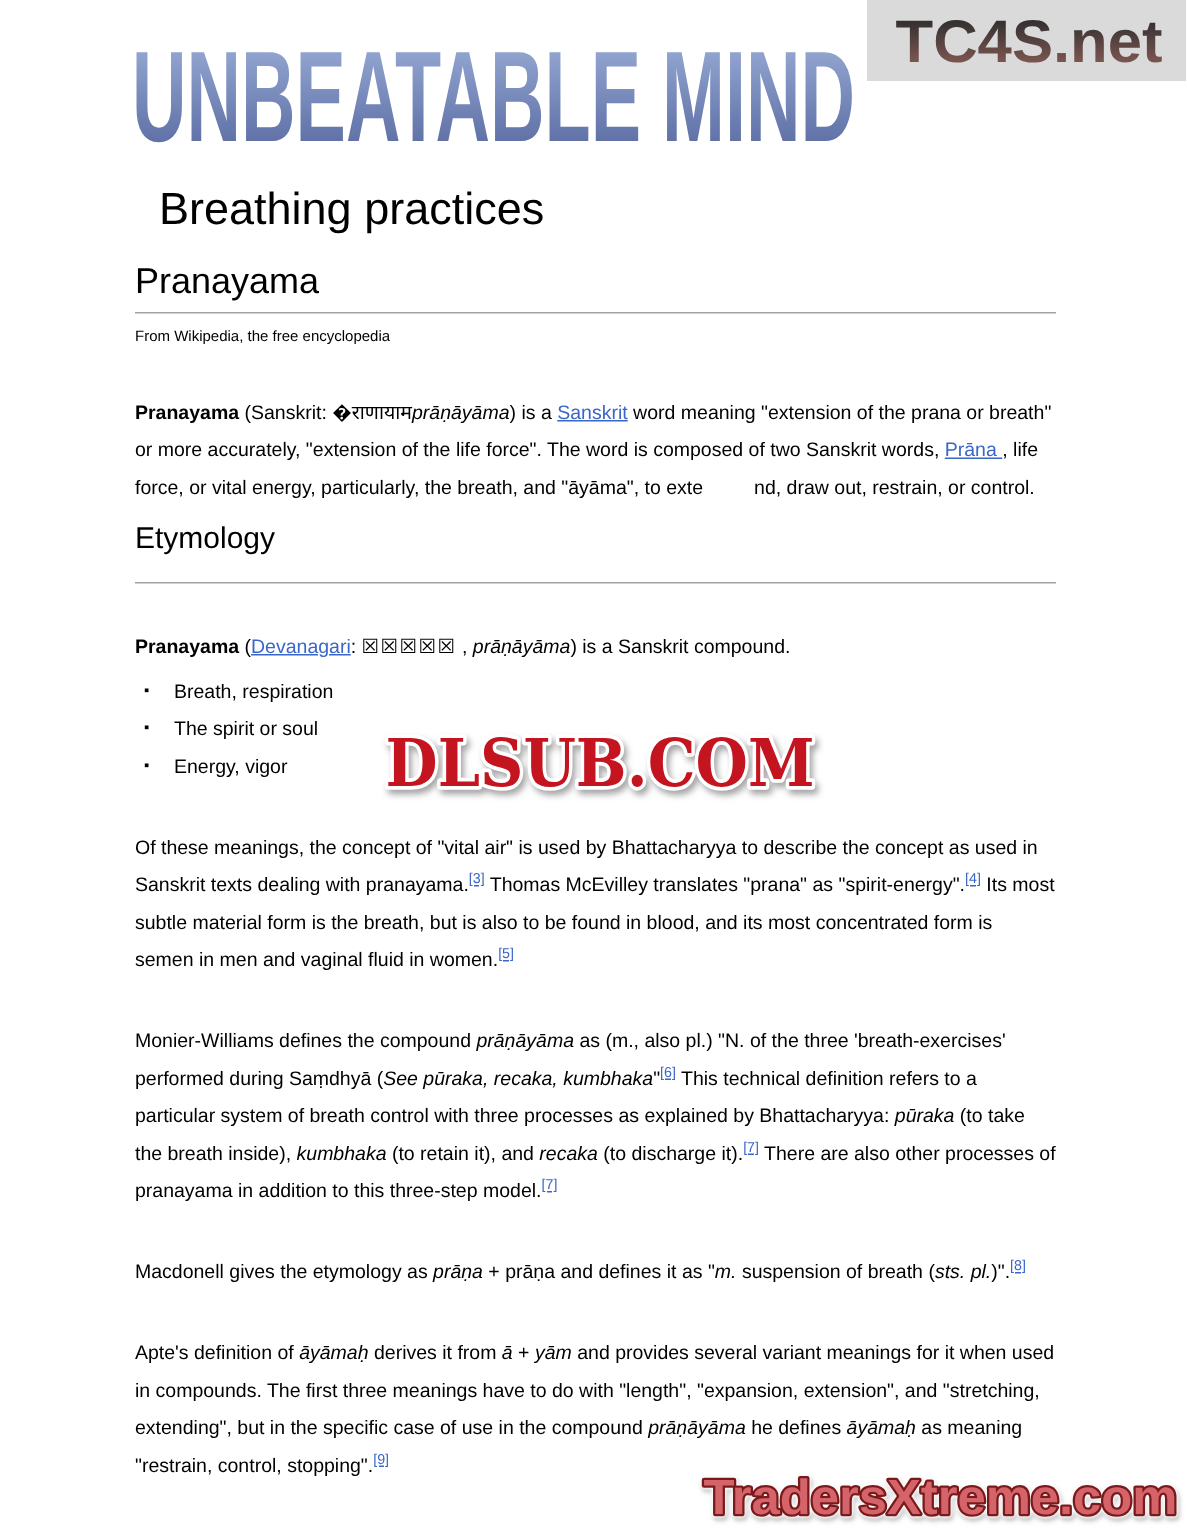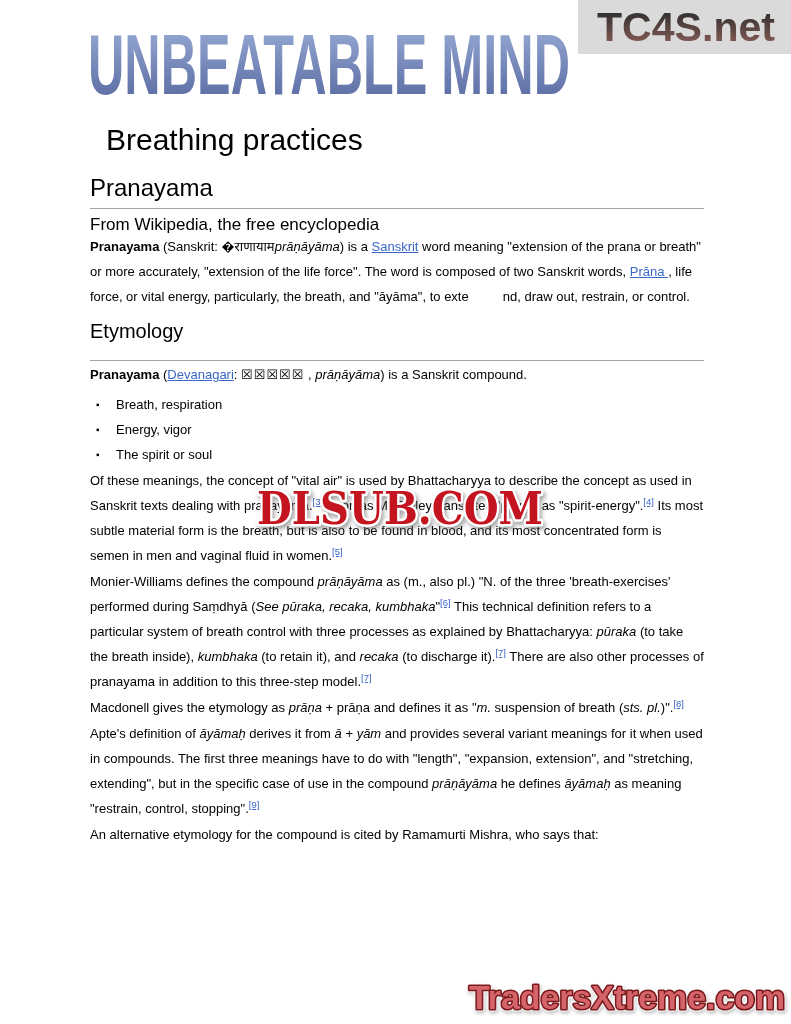--- a/index.html
+++ b/index.html
@@ -11,22 +11,22 @@
   .tc4s-box svg {display:block;}
 
   
   .big-title-svg {position:absolute; top:28px; left:88px;}
 
   
   .content {position:absolute; top:106px; left:90px; width:614px;}
   h1.doc-title {font-size:30px; font-weight:400; margin:16px; line-height:36px;}
   h2.article-title {font-size:24px; font-weight:400; margin:8px 0 0; line-height:28px;
                     padding-bottom:6px; border-bottom:1px solid #a2a2a2;}
-  .tagline {font-size:17px; margin-top:8px; line-height:16px;}
-  p.body {font-size:13px; line-height:25px; margin:1px 0 0;}
+  .tagline {font-size:10px; margin-top:8px; line-height:16px;}
+  p.body {font-size:13px; line-height:25px; margin:29px 0 0;}
   h3.section {font-size:20px; font-weight:400; margin:10px 0 0; line-height:24px;
               padding-bottom:17px; border-bottom:1px solid #a2a2a2;}
   ul.meanings {margin:5px 0 0; padding:0; list-style:none;}
   li.meaning {font-size:13px; line-height:25px; padding-left:26px; position:relative;}
   li.meaning::before {content:"▪"; position:absolute; left:6px; top:0; font-size:10px;}
   .b {font-weight:bold;}
   .i {font-style:italic;}
   a.link {color:#3a66c8; text-decoration:underline; cursor:pointer;}
   sup.ref {color:#3a66c8; font-size:9.5px; text-decoration:underline; line-height:0;
            vertical-align:super; cursor:pointer;}
@@ -85,24 +85,24 @@
     <p class="body">
       <span class="b">Pranayama</span><span> (</span><a class="link">Devanagari</a><span>: </span><span class="tofu">☒☒☒☒☒</span><span> , </span><span class="i">prāṇāyāma</span><span>) is a Sanskrit compound.</span>
     </p>
 
 
     <ul class="meanings">
       <li class="meaning">
         <span>Breath, respiration</span>
       </li>
       <li class="meaning">
-        <span>Energy, vigor</span>
+        <span>The spirit or soul</span>
       </li>
       <li class="meaning">
-        <span>The spirit or soul</span>
+        <span>Energy, vigor</span>
       </li>
     </ul>
 
     <p class="body">
       <span>Of these meanings, the concept of "vital air" is used by Bhattacharyya to describe the concept as used in Sanskrit texts dealing with pranayama.</span><sup class="ref">[3]</sup><span> Thomas McEvilley translates "prana" as "spirit-energy".</span><sup class="ref">[4]</sup><span> Its most subtle material form is the breath, but is also to be found in blood, and its most concentrated form is semen in men and vaginal fluid in women.</span><sup class="ref">[5]</sup>
     </p>
 
     <p class="body">
       <span>Monier-Williams defines the compound </span><span class="i">prāṇāyāma</span><span> as (m., also pl.) "N. of the three 'breath-exercises' performed during Saṃdhyā (</span><span class="i">See pūraka, recaka, kumbhaka</span><span>"</span><sup class="ref">[6]</sup><span> This technical definition refers to a particular system of breath control with three processes as explained by Bhattacharyya: </span><span class="i">pūraka</span><span> (to take the breath inside), </span><span class="i">kumbhaka</span><span> (to retain it), and </span><span class="i">recaka</span><span> (to discharge it).</span><sup class="ref">[7]</sup><span> There are also other processes of pranayama in addition to this three-step model.</span><sup class="ref">[7]</sup>
     </p>

